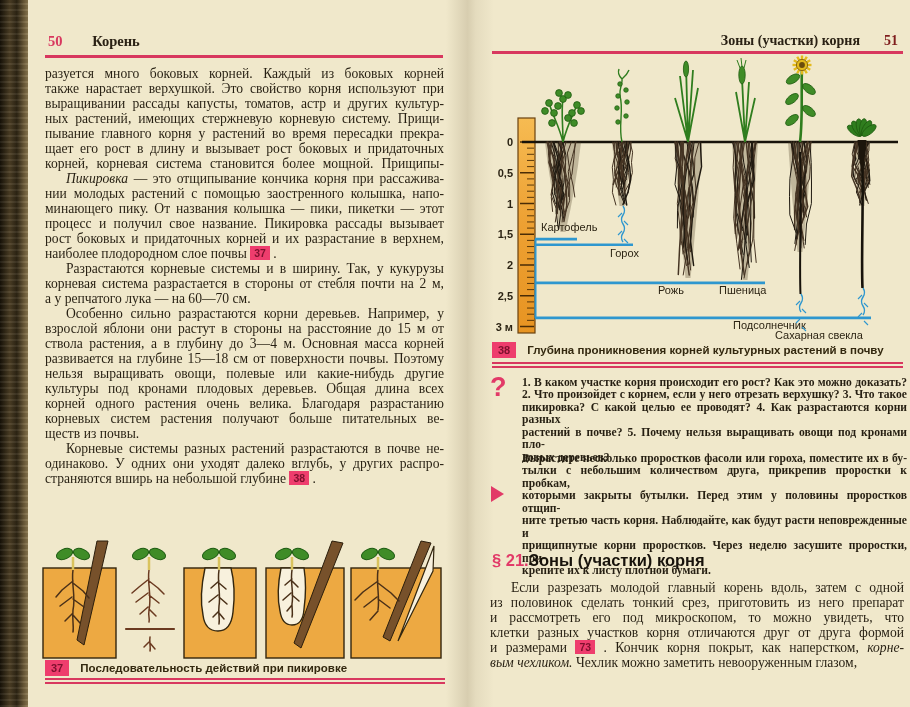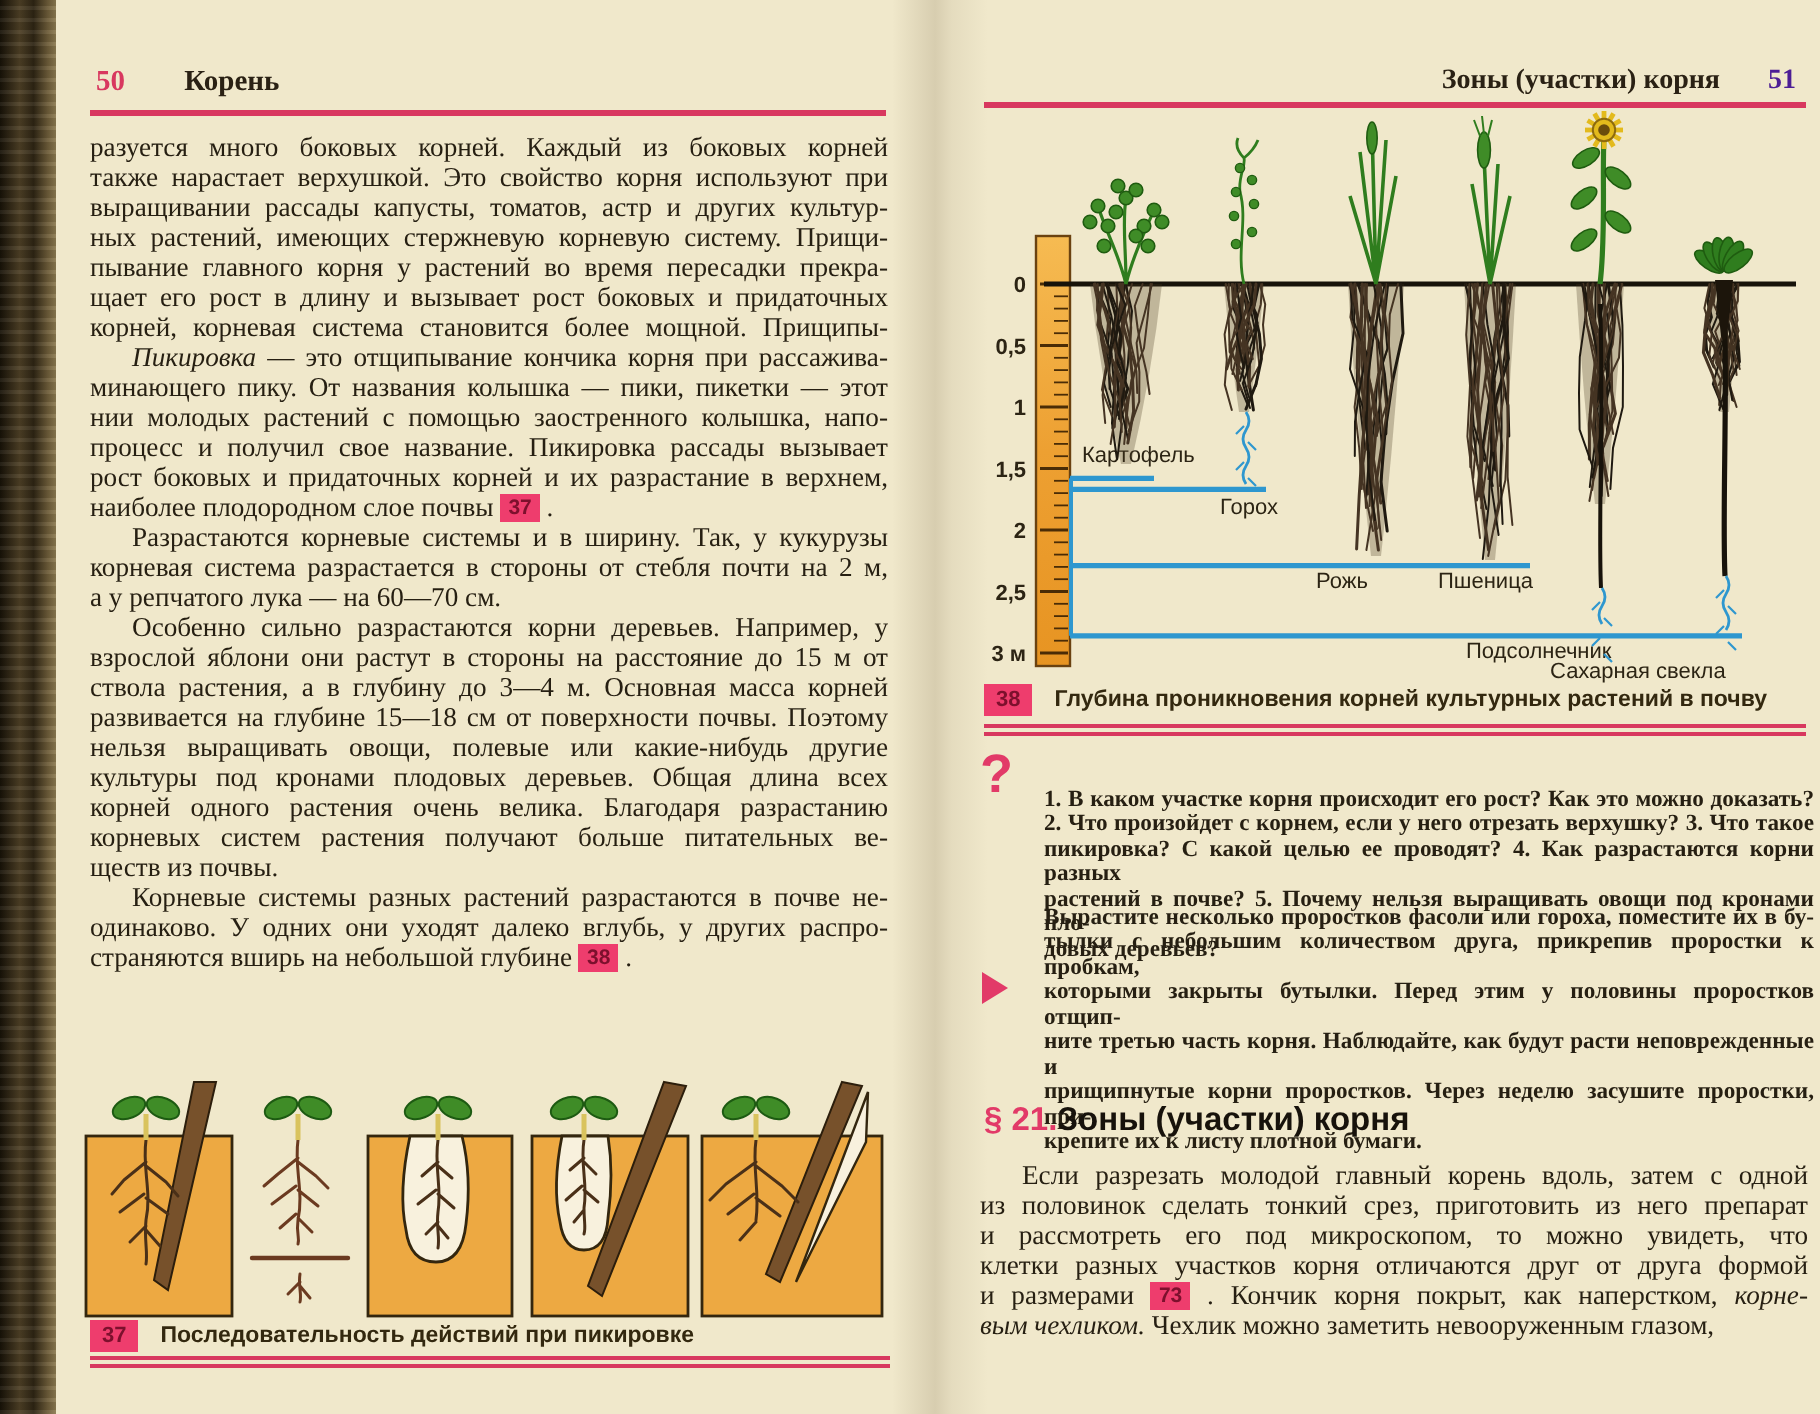--- a/index.html
+++ b/index.html
@@ -12,21 +12,21 @@
       linear-gradient(90deg,#171208,#4e4026 35%,#2e2514 60%,#6d5c39 85%,#8d7b52);}
   .gutter{position:absolute;left:446px;top:0;width:48px;height:707px;
     background:linear-gradient(90deg,rgba(0,0,0,0) 0%,rgba(94,74,40,0.17) 45%,rgba(94,74,40,0.08) 62%,rgba(0,0,0,0) 100%)}
   .page{position:absolute;top:0;height:676px}
   .page-left{left:28px;width:432px}
   .page-right{left:460px;width:450px}
   .phead{position:absolute;left:20px;top:33px;font-weight:700;font-size:14.5px;color:#2a2114}
   .phead .pnum{color:#d8385f}
   .phead .ptitle{margin-left:26px}
   .phead-r{position:absolute;right:12px;top:33px;display:flex;gap:24px;font-weight:700;font-size:14px;color:#2a2114}
-  .phead-r .pnum{color:#4c1d95}
+  .phead-r .pnum{color:#7f1d1d}
   .rule{position:absolute;height:2.5px;background:#d8385f}
   .bodytext{position:absolute;font-size:13.6px;line-height:15px}
   .ln{text-align:justify;text-align-last:justify}
   .lnend{text-align-last:left}
   .indent-rest .para:not(:first-child) .ln:first-child{text-indent:21px}
   .indent-all .para .ln:first-child{text-indent:21px}
   .badge{display:inline-block;background:#ee3d6d;color:#7d102d;
          font:700 10.5px/12px "Liberation Sans",sans-serif;padding:1px 4px;vertical-align:1px}
   em{font-style:italic}
   .caprow{position:absolute;display:flex;align-items:flex-start;gap:11px}
@@ -61,22 +61,22 @@
           <div class="ln">разуется много боковых корней. Каждый из боковых корней</div>
           <div class="ln">также нарастает верхушкой. Это свойство корня используют при</div>
           <div class="ln">выращивании рассады капусты, томатов, астр и других культур-</div>
           <div class="ln">ных растений, имеющих стержневую корневую систему. Прищи-</div>
           <div class="ln">пывание главного корня у растений во время пересадки прекра-</div>
           <div class="ln">щает его рост в длину и вызывает рост боковых и придаточных</div>
           <div class="ln">корней, корневая система становится более мощной. Прищипы-</div>
         </div>
         <div class="para">
           <div class="ln"><em>Пикировка</em> — это отщипывание кончика корня при рассажива-</div>
+          <div class="ln">нии молодых растений с помощью заостренного колышка, напо-</div>
           <div class="ln">минающего пику. От названия колышка — пики, пикетки — этот</div>
-          <div class="ln">нии молодых растений с помощью заостренного колышка, напо-</div>
           <div class="ln">процесс и получил свое название. Пикировка рассады вызывает</div>
           <div class="ln">рост боковых и придаточных корней и их разрастание в верхнем,</div>
           <div class="ln lnend">наиболее плодородном слое почвы <span class="badge">37</span> .</div>
         </div>
         <div class="para">
           <div class="ln">Разрастаются корневые системы и в ширину. Так, у кукурузы</div>
           <div class="ln">корневая система разрастается в стороны от стебля почти на 2 м,</div>
           <div class="ln lnend">а у репчатого лука — на 60—70 см.</div>
         </div>
         <div class="para">
@@ -430,21 +430,21 @@
         <path d="M369.5,84 L378.5,84 L375.5,112 Q374,116 372.5,112 Z" fill="#1c150b"></path>
       </svg>
 
     <div class="caprow" style="left:32px;top:342px">
       <span class="figbadge">38</span>
       <span class="captext">Глубина проникновения корней культурных растений в почву</span>
     </div>
     <div class="dblrule" style="left:32px;top:362px;width:411px"></div>
 
     <div class="qicon" style="left:30px;top:374px">?</div>
-    <div class="smalltext" style="left:62px;top:394px;width:385px">
+    <div class="smalltext" style="left:62px;top:377px;width:385px">
         <div class="para">
           <div class="ln"><b>1.</b> В каком участке корня происходит его рост? Как это можно доказать?</div>
           <div class="ln"><b>2.</b> Что произойдет с корнем, если у него отрезать верхушку? <b>3.</b> Что такое</div>
           <div class="ln">пикировка? С какой целью ее проводят? <b>4.</b> Как разрастаются корни разных</div>
           <div class="ln">растений в почве? <b>5.</b> Почему нельзя выращивать овощи под кронами пло-</div>
           <div class="ln lnend">довых деревьев?</div>
         </div>
       </div>
 
     <div class="tri" style="left:31px;top:486px"></div>

